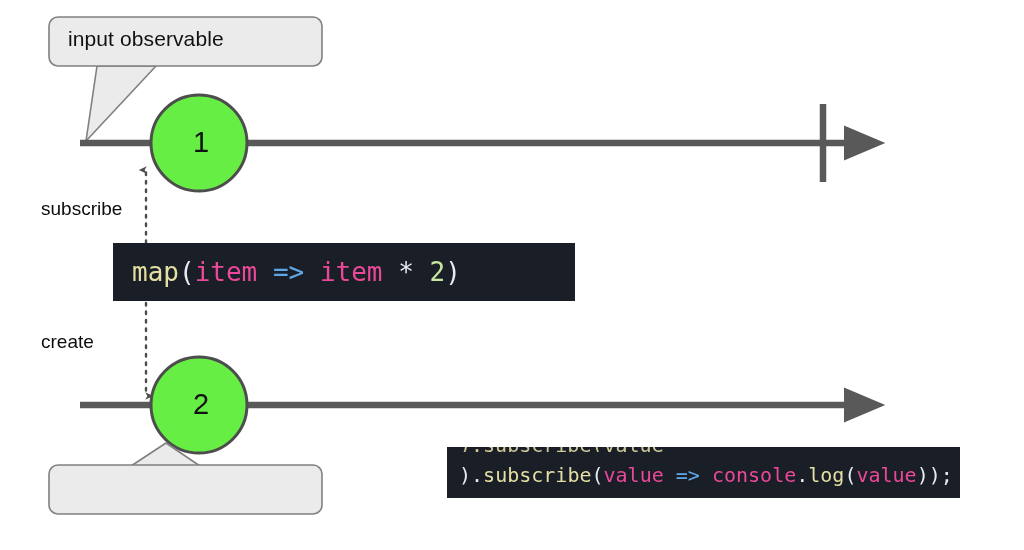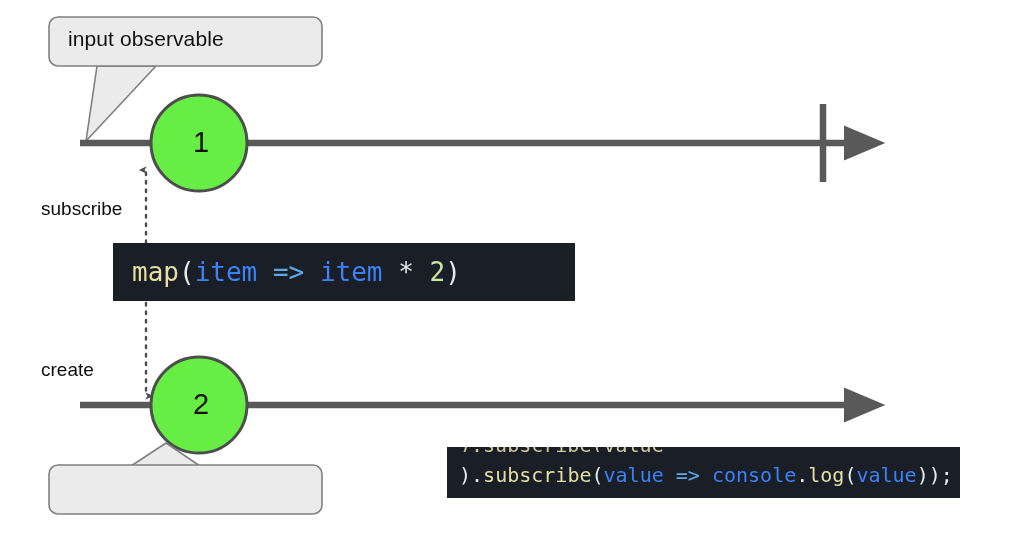--- a/index.html
+++ b/index.html
@@ -61,21 +61,21 @@
 
   
   .side-label {
     position: absolute;
     font-family: "Liberation Sans", sans-serif;
     font-size: 19px;
     color: #0d0d0d;
     white-space: nowrap;
   }
   #label-subscribe { left: 41px; top: 198px; }
-  #label-create    { left: 41px; top: 359px; }
+  #label-create    { left: 41px; top: 331px; }
 
   
   .code-block {
     position: absolute;
     background: #1a1e26;
     font-family: "DejaVu Sans Mono", monospace;
     white-space: pre;
     color: #dfe4ec;
     overflow: hidden;
   }
@@ -112,21 +112,21 @@
     position: absolute;
     left: 12px;
     top: -14px;
     font-family: "DejaVu Sans Mono", monospace;
     font-size: 20px;
     color: #cfc89a;
     white-space: pre;
   }
 
   .tok-fn    { color: #e4dfa3; }
-  .tok-var   { color: #3b82f6; }
+  .tok-var   { color: #ec4899; }
   .tok-arrow { color: #5fa8e8; }
   .tok-num   { color: #c8e6a0; }
   .tok-punc  { color: #e6ebf2; }
   .tok-op    { color: #e6ebf2; }
   .tok-prop  { color: #e4dfa3; }
 </style>
 </head>
 <body>
 
 <div id="stage">

